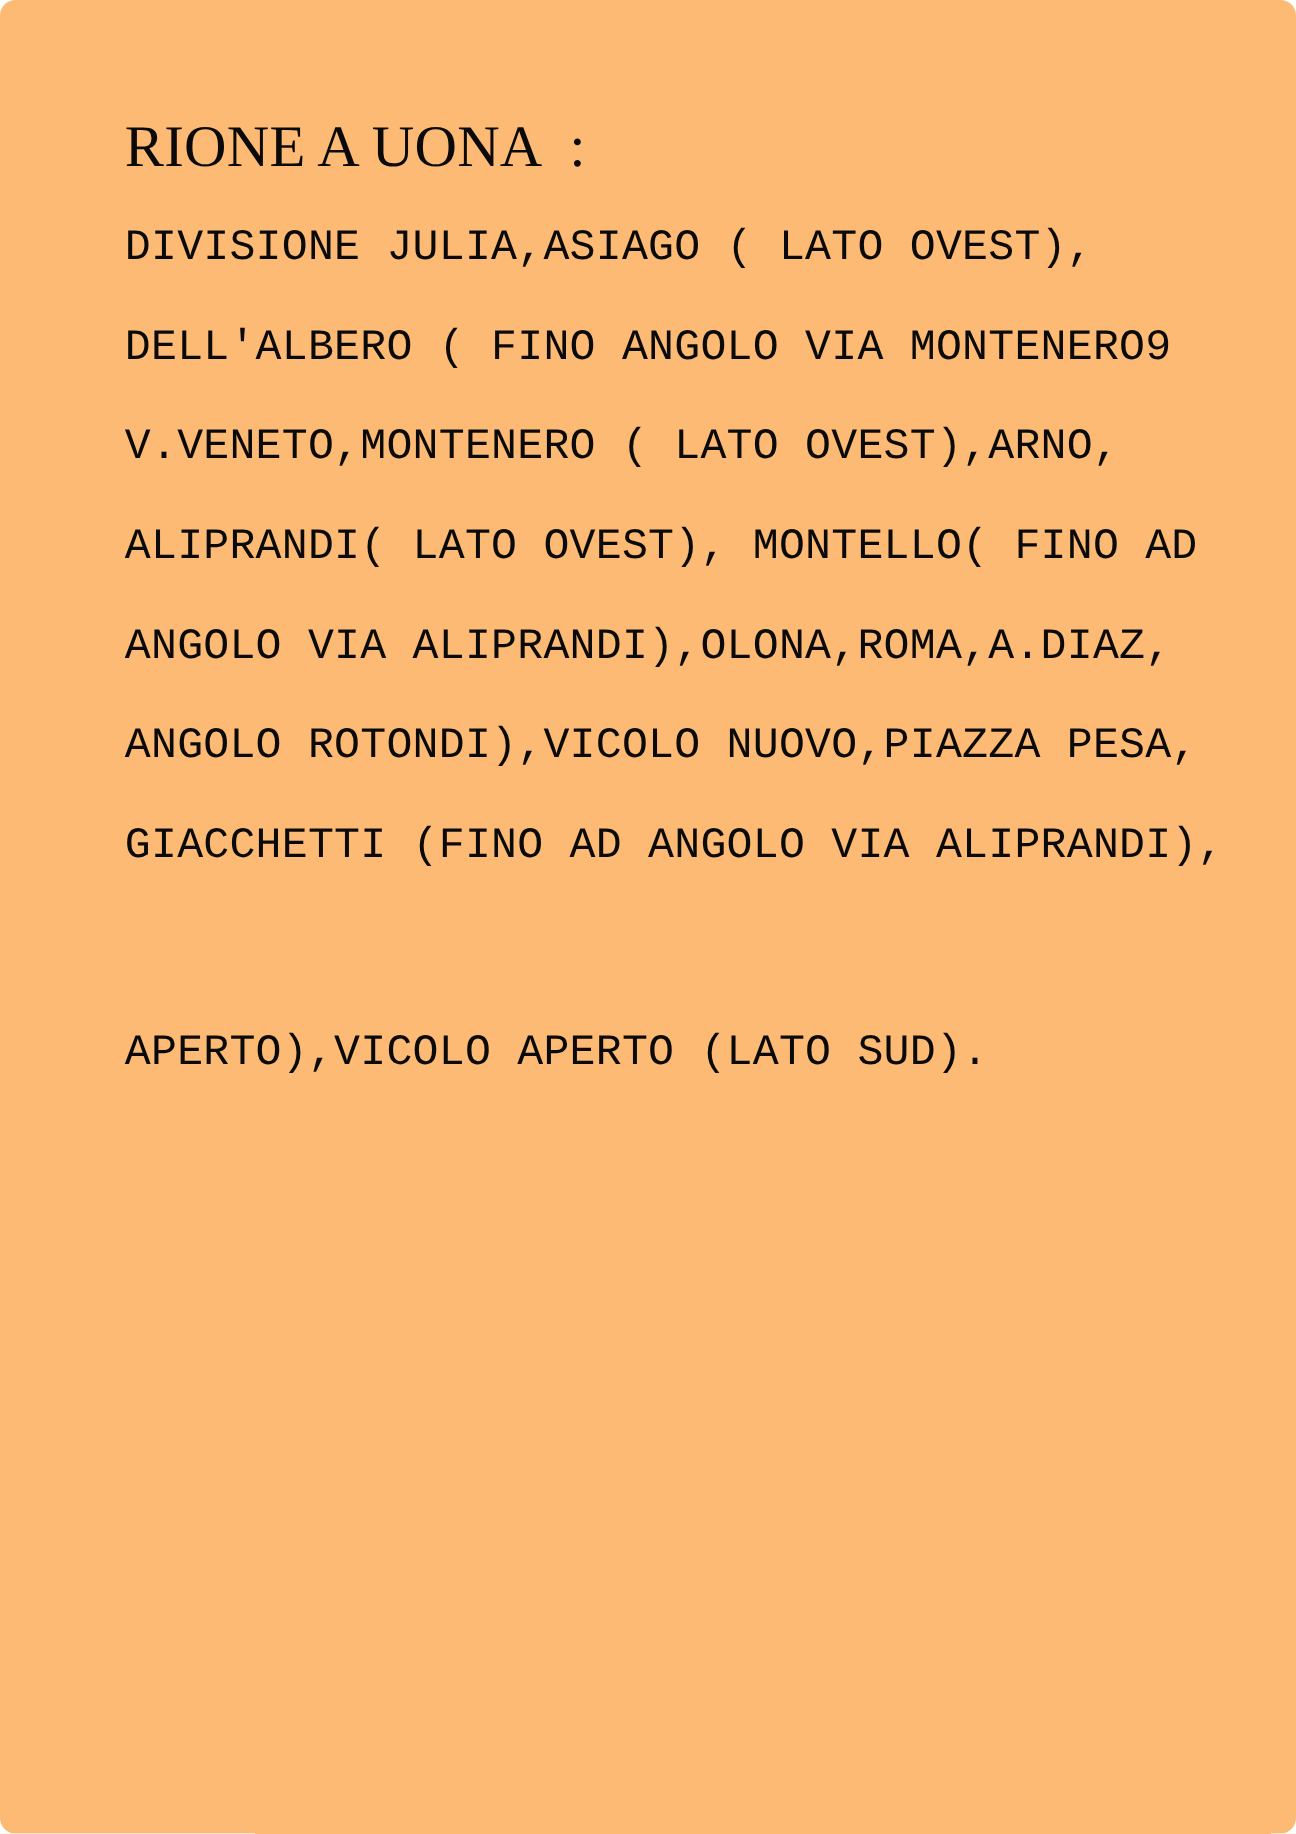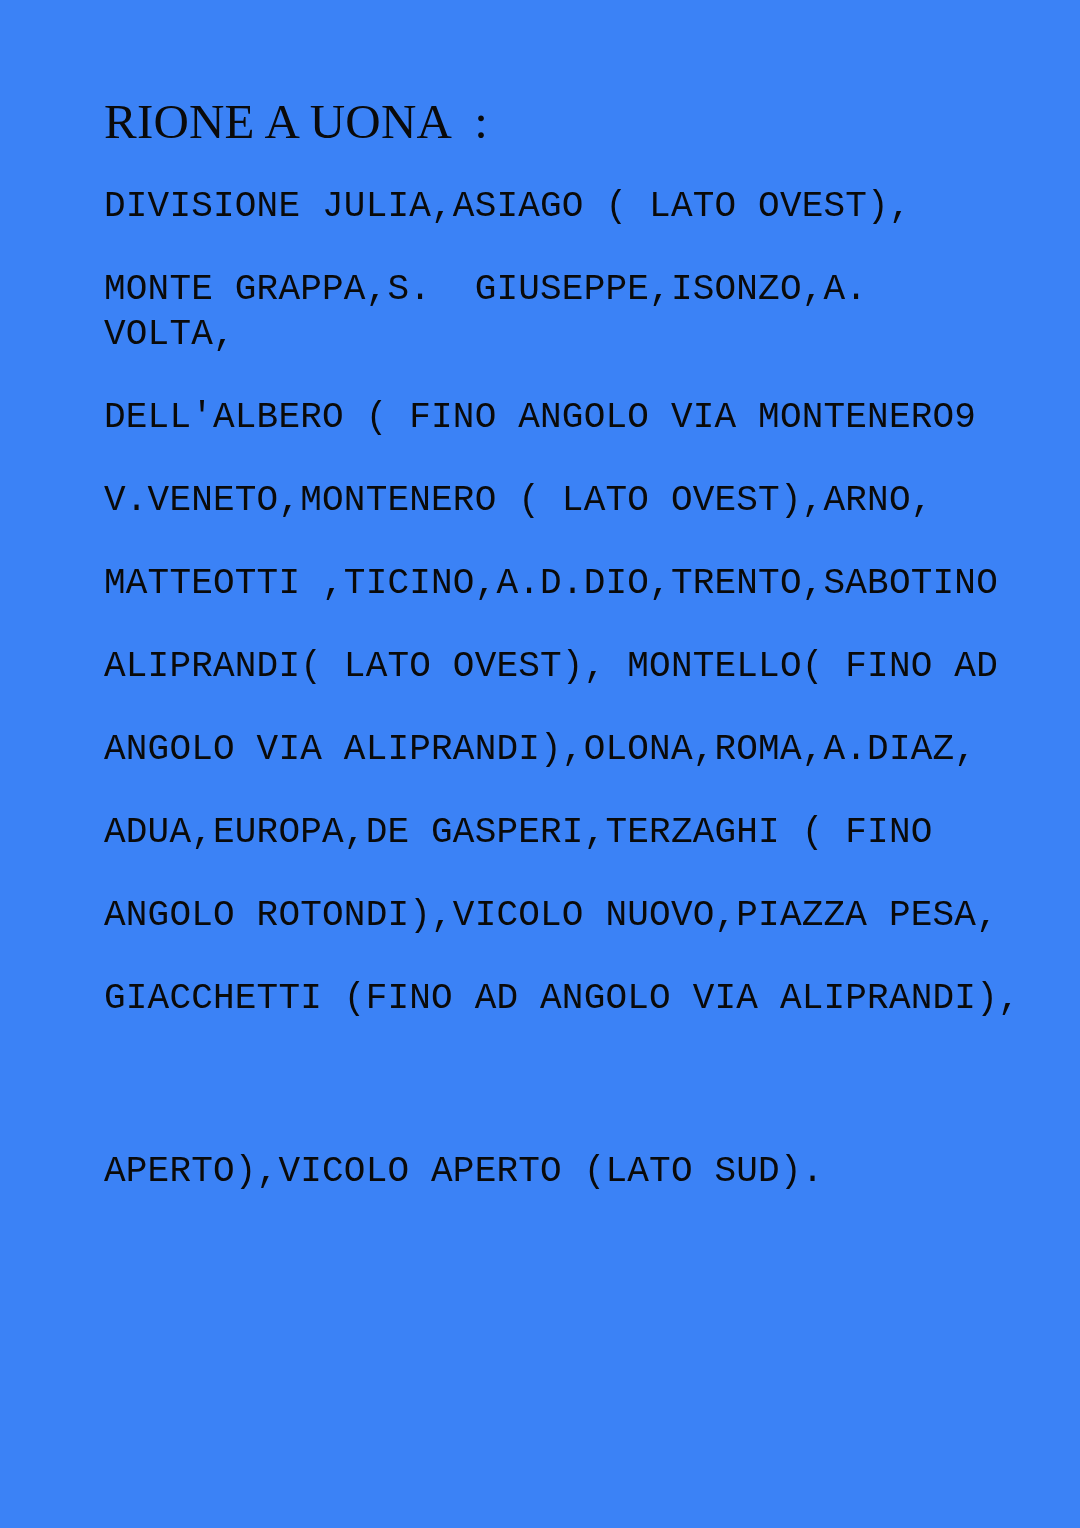--- a/index.html
+++ b/index.html
@@ -5,25 +5,26 @@
   html, body {
     margin: 0;
     padding: 0;
     background: #ffffff;
   }
   .page {
     position: relative;
     width: 1080px;
     height: 1528px;
     box-sizing: border-box;
-    background: #3b82f6;
+    background: #fdba74;
     color: #0a0a0a;
     padding: 94px 40px 0 104px;
     font-family: "Liberation Serif", "DejaVu Serif", serif;
     overflow: hidden;
+    border-radius: 13px;
   }
   .doc-title {
     font-size: 49px;
     font-weight: 400;
     line-height: 56px;
     margin: 0 0 34px 0;
     white-space: pre-wrap;
     letter-spacing: 0.2px;
   }
   .text-line {
@@ -44,27 +45,24 @@
   }
 </style>
 </head>
 <body>
 
 <div class="page">
 
   <h1 class="doc-title">RIONE A UONA  :</h1>
 
   <p class="text-line">DIVISIONE JULIA,ASIAGO ( LATO OVEST),</p>
-  <p class="text-line">MONTE GRAPPA,S.  GIUSEPPE,ISONZO,A.  VOLTA,</p>
   <p class="text-line">DELL'ALBERO ( FINO ANGOLO VIA MONTENERO9</p>
   <p class="text-line">V.VENETO,MONTENERO ( LATO OVEST),ARNO,</p>
-  <p class="text-line">MATTEOTTI ,TICINO,A.D.DIO,TRENTO,SABOTINO</p>
   <p class="text-line">ALIPRANDI( LATO OVEST), MONTELLO( FINO AD</p>
   <p class="text-line">ANGOLO VIA ALIPRANDI),OLONA,ROMA,A.DIAZ,</p>
-  <p class="text-line">ADUA,EUROPA,DE GASPERI,TERZAGHI ( FINO</p>
   <p class="text-line">ANGOLO ROTONDI),VICOLO NUOVO,PIAZZA PESA,</p>
   <p class="text-line">GIACCHETTI (FINO AD ANGOLO VIA ALIPRANDI),</p>
 
   <p class="text-line last-paragraph">
     <span class="sub-line">APERTO),VICOLO APERTO (LATO SUD).</span>
   </p>
 
 </div>
 
 </body></html>

